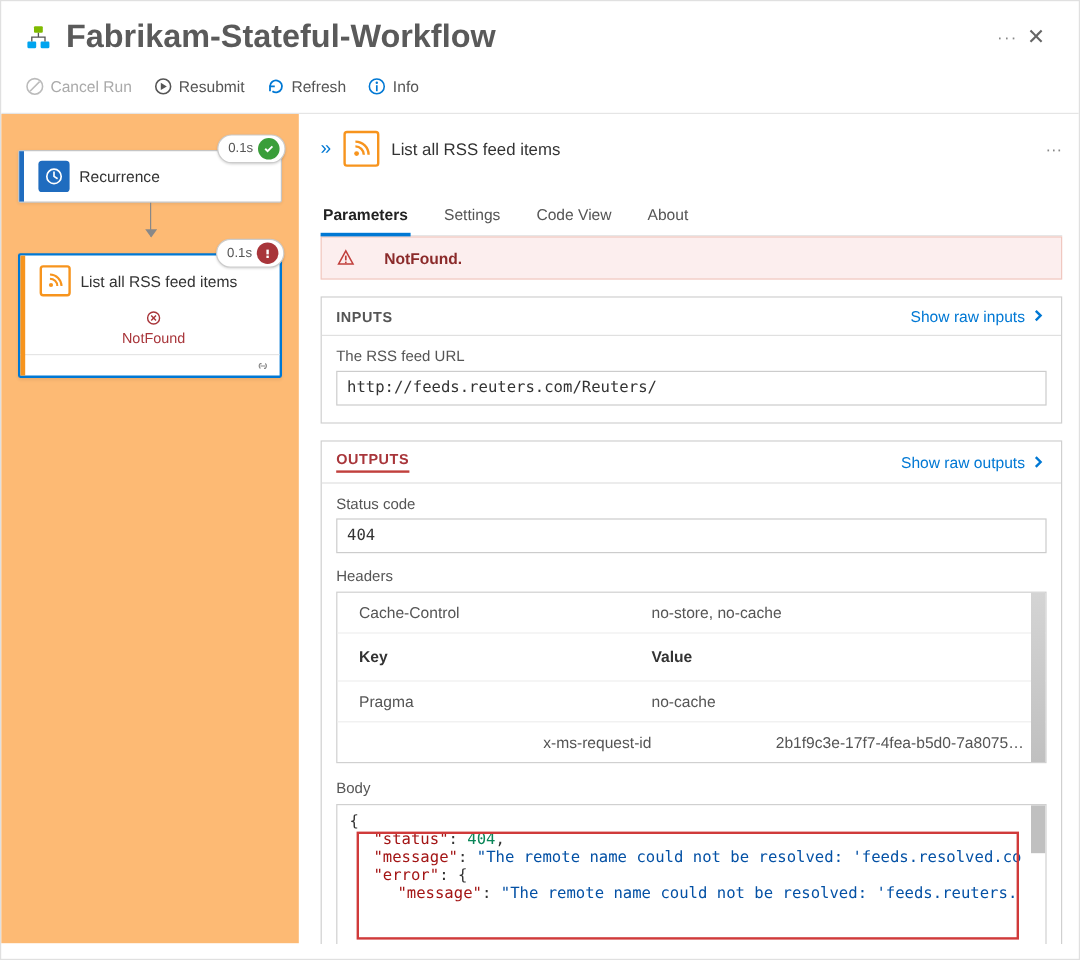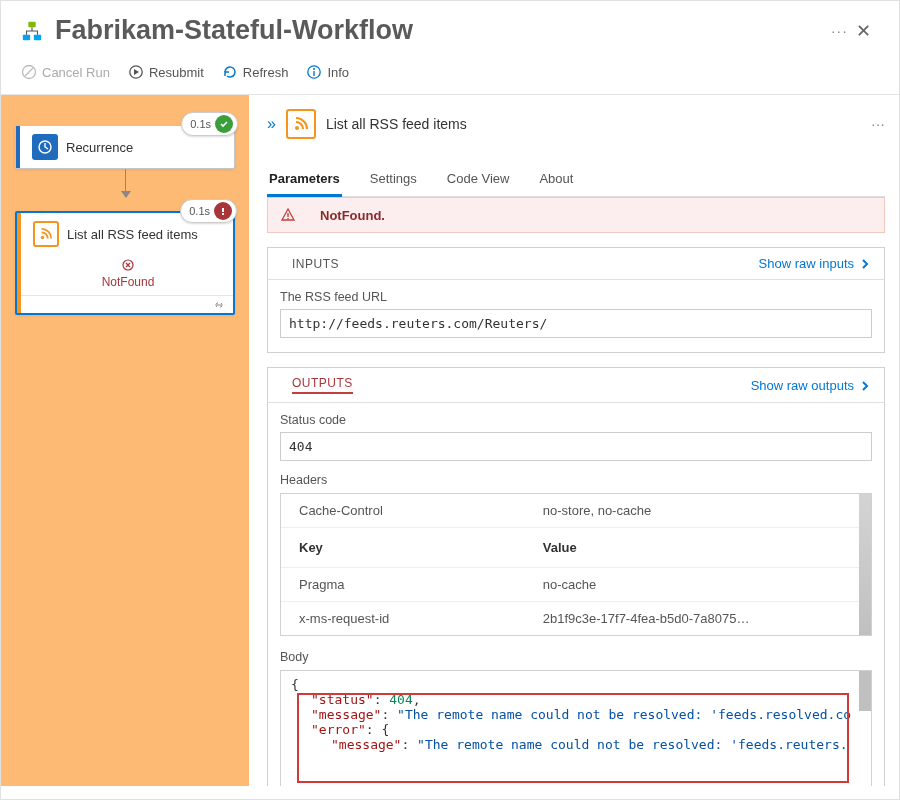--- a/index.html
+++ b/index.html
@@ -33,23 +33,23 @@
   .panel-title { font-size: 14px; color: #333; flex: 1; }
   .panel-dots { color: #888; font-size: 14px; }
   .tabs { display: flex; gap: 26px; margin-top: 24px; border-bottom: 1px solid #e0e0e0; }
   .tab { padding: 8px 2px 10px 2px; cursor: pointer; color: #555; position: relative; }
   .tab.active { color: #222; font-weight: 600; }
   .tab.active::after { content: ""; position: absolute; left: 0; right: 0; bottom: -1px; height: 3px; background: #0078d4; }
   .alert { background: #fceeee; border: 1px solid #f0c8c0; padding: 9px 12px; display: flex; align-items: center; gap: 24px; margin-top: 0; color: #8b2a2a; font-weight: 600; }
   .alert .warn-icon { width: 16px; height: 16px; }
   .section-box { border: 1px solid #d0d0d0; margin-top: 14px; }
   .section-head { display: flex; align-items: center; justify-content: space-between; padding: 8px 12px; border-bottom: 1px solid #e0e0e0; }
-  .sec-title { font-weight: 400; font-size: 12px; letter-spacing: .5px; color: #555; margin-left: 12px; }
+  .sec-title { font-weight: 700; font-size: 12px; letter-spacing: .5px; color: #555; }
   .sec-title.redline { color: #a8353a; border-bottom: 2px solid #c1403d; padding-bottom: 2px; }
-  .show-raw { color: #0078d4; display: flex; align-items: flex-end; gap: 4px; cursor: pointer; font-size: 13px; }
+  .show-raw { color: #0078d4; display: flex; align-items: flex-start; gap: 4px; cursor: pointer; font-size: 13px; }
   .section-body { padding: 10px 12px 14px 12px; }
   .fld-label { font-size: 12.5px; color: #555; margin-bottom: 5px; }
   .fld-input { width: 100%; border: 1px solid #ccc; padding: 6px 8px; font-family: Consolas, monospace; font-size: 13px; color: #333; background: #fff; }
   .tbl-wrap { border: 1px solid #d0d0d0; margin-top: 6px; position: relative; }
   .tbl-scroll { position: absolute; right: 0; top: 0; bottom: 0; width: 12px; background: linear-gradient(#d4d4d4,#c0c0c0); }
   .tbl-row { display: flex; padding: 9px 18px; border-bottom: 1px solid #eee; color: #555; }
   .tbl-row.head { font-weight: 700; color: #333; padding: 12px 18px; }
   .tbl-key { flex: 0 0 44%; }
   .tbl-val { flex: 1; }
   .body-box { border: 1px solid #d0d0d0; margin-top: 6px; position: relative; font-family: Consolas, monospace; font-size: 13px; padding: 6px 10px; height: 120px; overflow: hidden; }
@@ -242,21 +242,21 @@
             <div class="tbl-val">no-store, no-cache</div>
           </div>
           <div class="tbl-row head">
             <div class="tbl-key">Key</div>
             <div class="tbl-val">Value</div>
           </div>
           <div class="tbl-row">
             <div class="tbl-key">Pragma</div>
             <div class="tbl-val">no-cache</div>
           </div>
-          <div class="tbl-row" style="border-bottom:none;">
+          <div class="tbl-row" style="border-bottom:none;text-align:right;">
             <div class="tbl-key">x-ms-request-id</div>
             <div class="tbl-val">2b1f9c3e-17f7-4fea-b5d0-7a8075…</div>
           </div>
           <div class="tbl-scroll"></div>
         </div>
 
         <div class="fld-label" style="margin-top:14px;">Body</div>
         <div class="body-box">
           <div class="scroll-mock"></div>
           <div><span class="tok-p">{</span></div>

